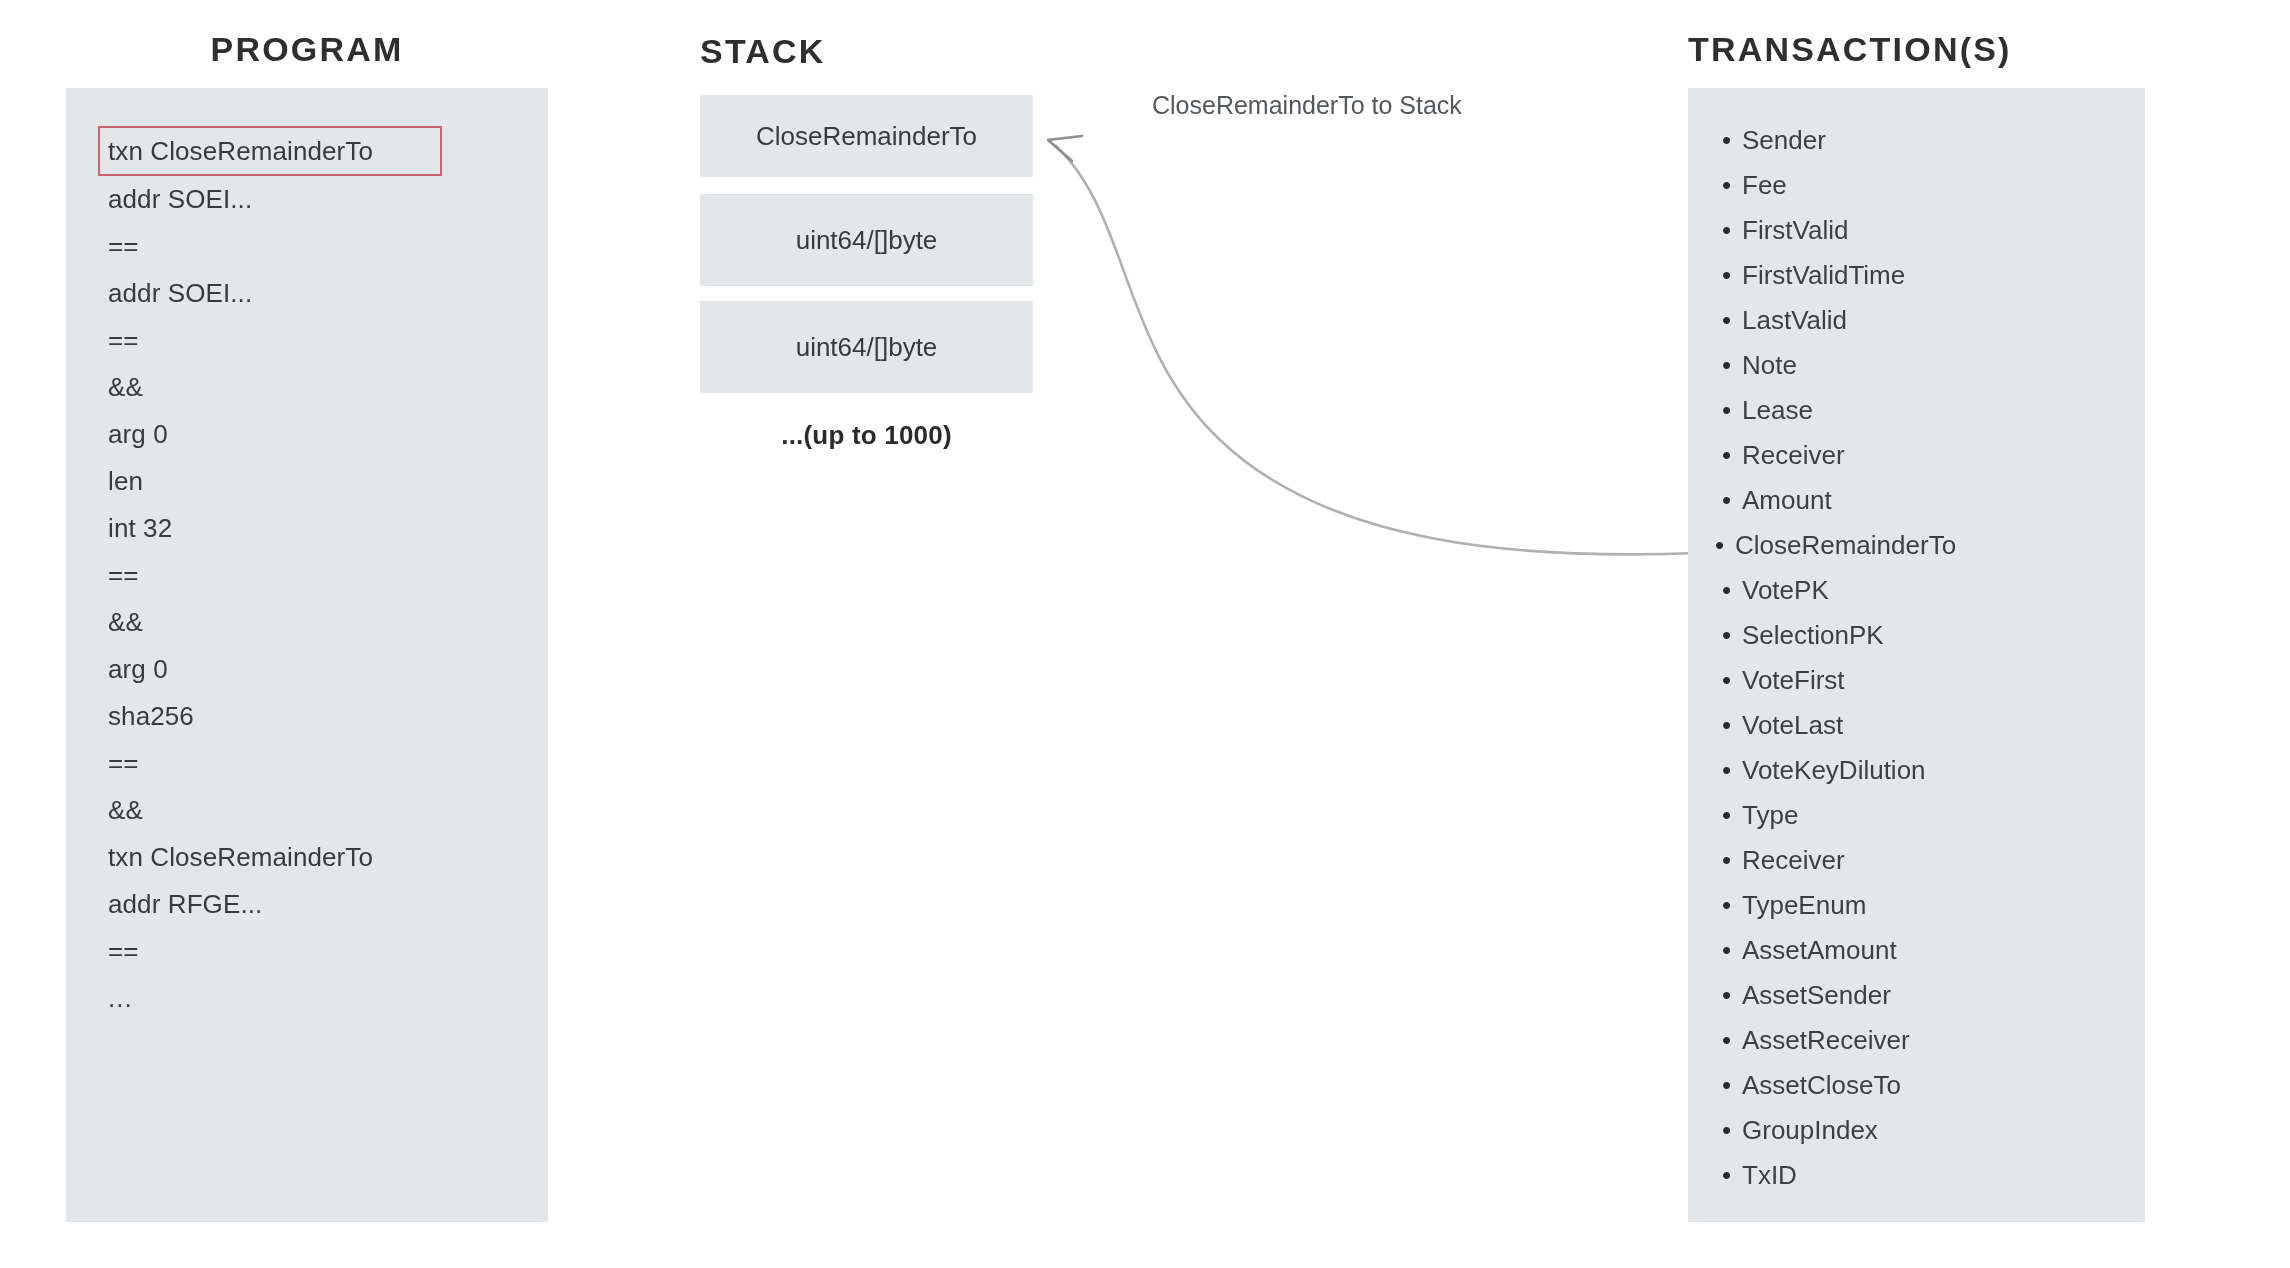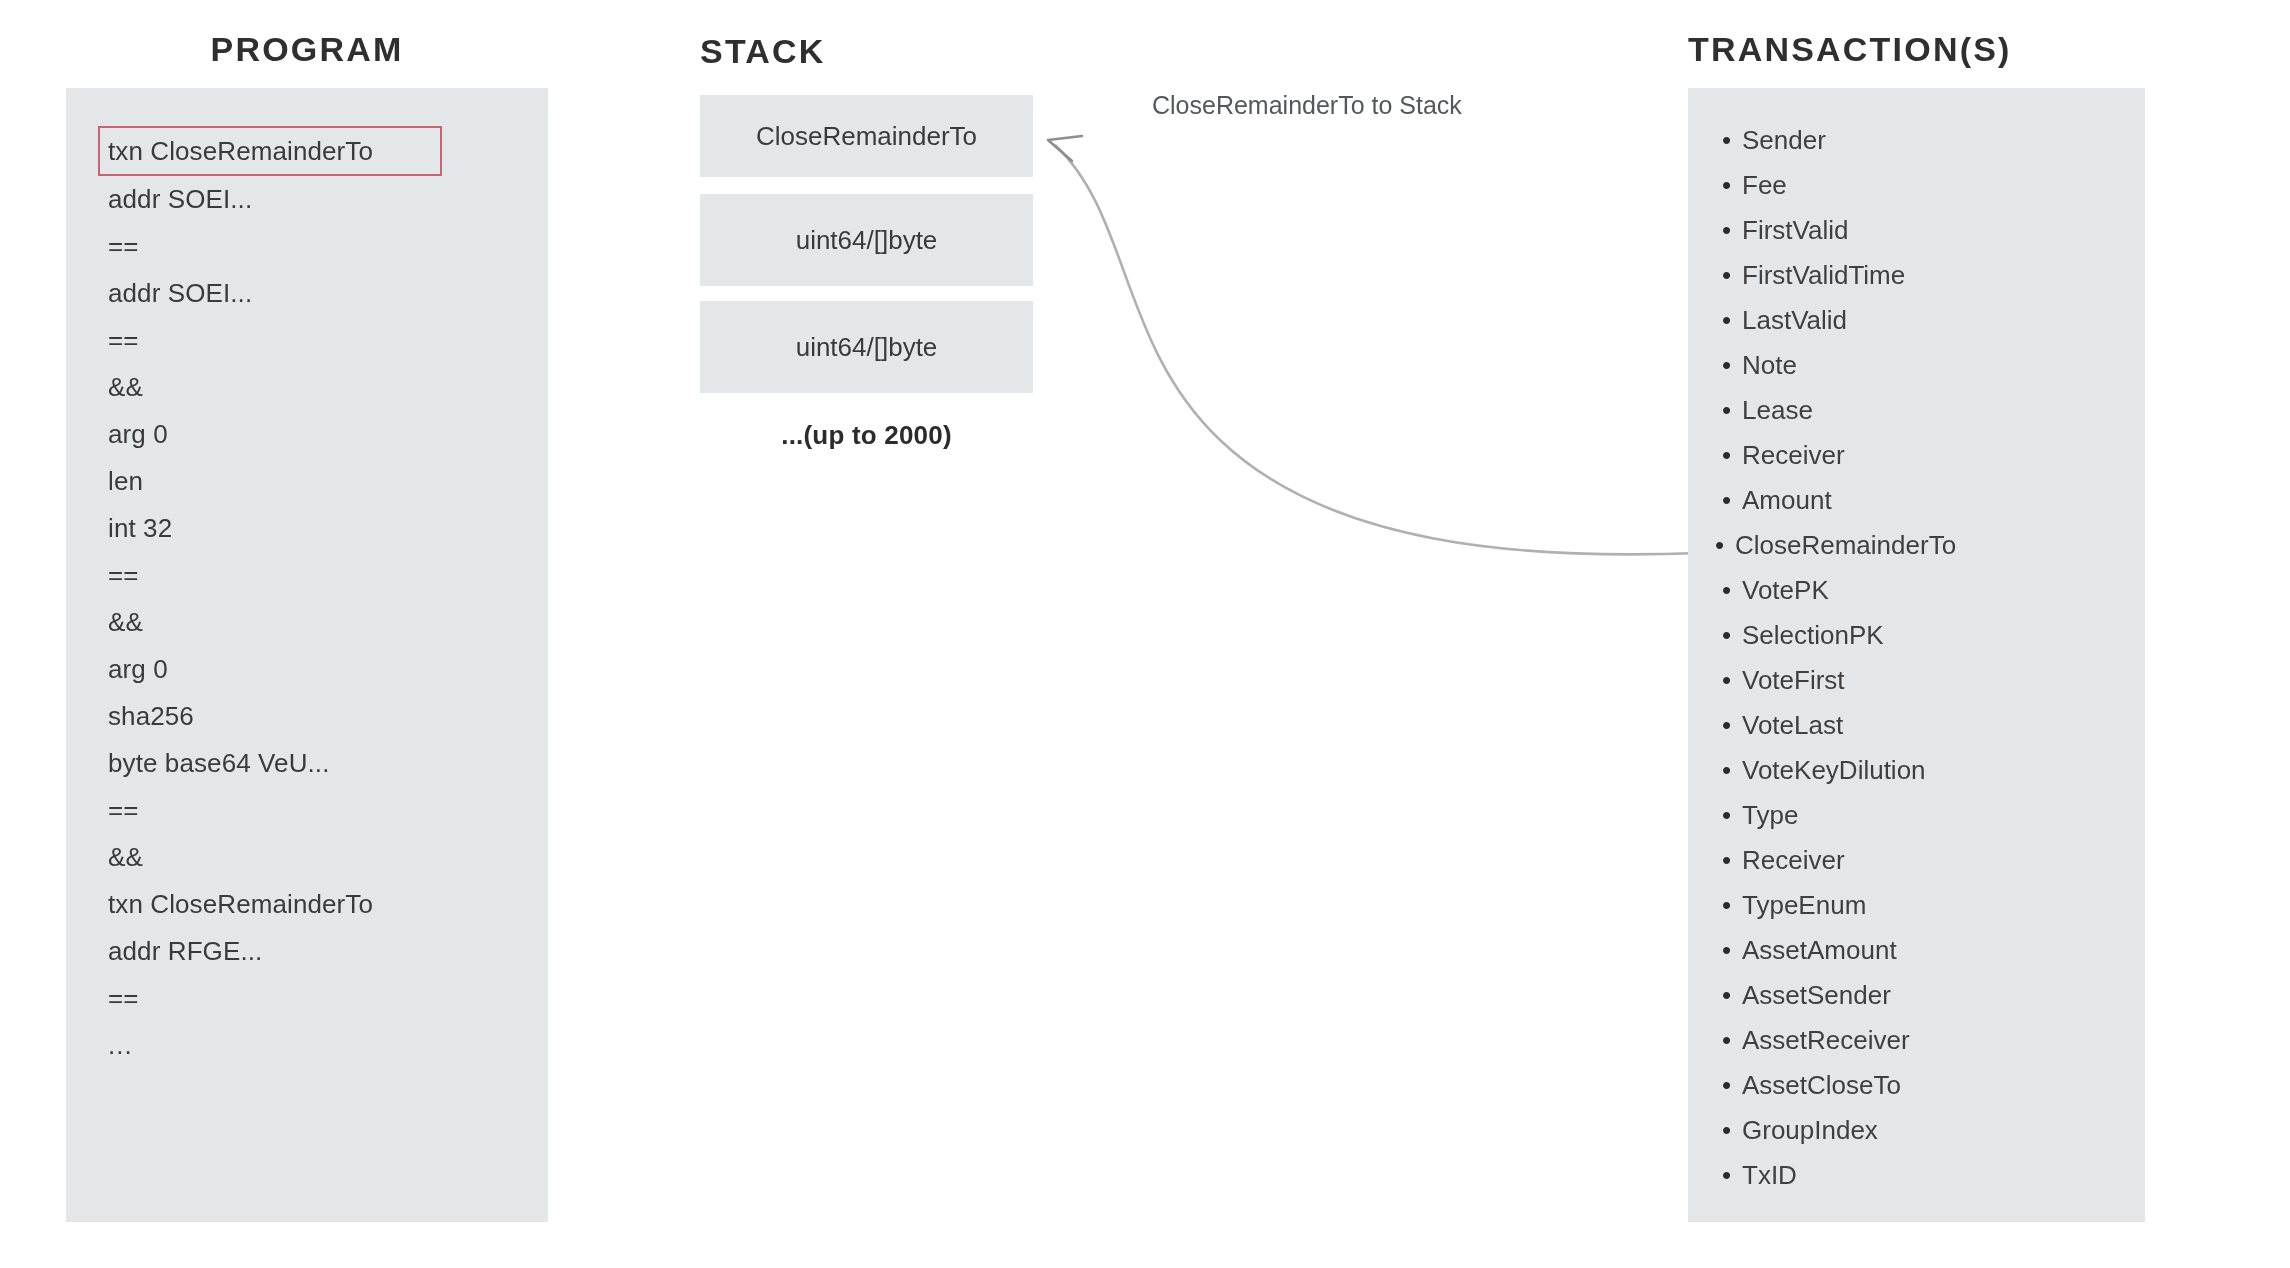--- a/index.html
+++ b/index.html
@@ -141,36 +141,35 @@
       <div class="code-line">addr SOEI...</div>
       <div class="code-line">==</div>
       <div class="code-line">&amp;&amp;</div>
       <div class="code-line">arg 0</div>
       <div class="code-line">len</div>
       <div class="code-line">int 32</div>
       <div class="code-line">==</div>
       <div class="code-line">&amp;&amp;</div>
       <div class="code-line">arg 0</div>
       <div class="code-line">sha256</div>
-      <div class="code-line">byte base64 VeU...</div>
       <div class="code-line">==</div>
       <div class="code-line">&amp;&amp;</div>
       <div class="code-line">txn CloseRemainderTo</div>
       <div class="code-line">addr RFGE...</div>
       <div class="code-line">==</div>
       <div class="code-line ellipsis">...</div>
     </div>
 
   <div class="heading" id="heading-stack">STACK</div>
 
   <div class="stack-box" id="stack-box-0">CloseRemainderTo</div>
   <div class="stack-box" id="stack-box-1">uint64/[]byte</div>
   <div class="stack-box" id="stack-box-2">uint64/[]byte</div>
 
-  <div id="stack-more">...(up to 2000)</div>
+  <div id="stack-more">...(up to 1000)</div>
 
   <div id="annotation">
     <div>CloseRemainderTo to Stack</div>
   </div>
 
   <svg id="arrow-svg" viewBox="0 0 2290 1268" xmlns="http://www.w3.org/2000/svg">
     <path d="M 1700 553 C 1520 560 1330 545 1220 440 C 1120 345 1130 215 1055 145" fill="none" stroke="#b0b0b0" stroke-width="2.6"></path>
     <path d="M 1048 140 L 1082 136 M 1048 140 L 1072 161" fill="none" stroke="#8e8e8e" stroke-width="2.6" stroke-linecap="round" stroke-linejoin="round"></path>
   </svg>
 

